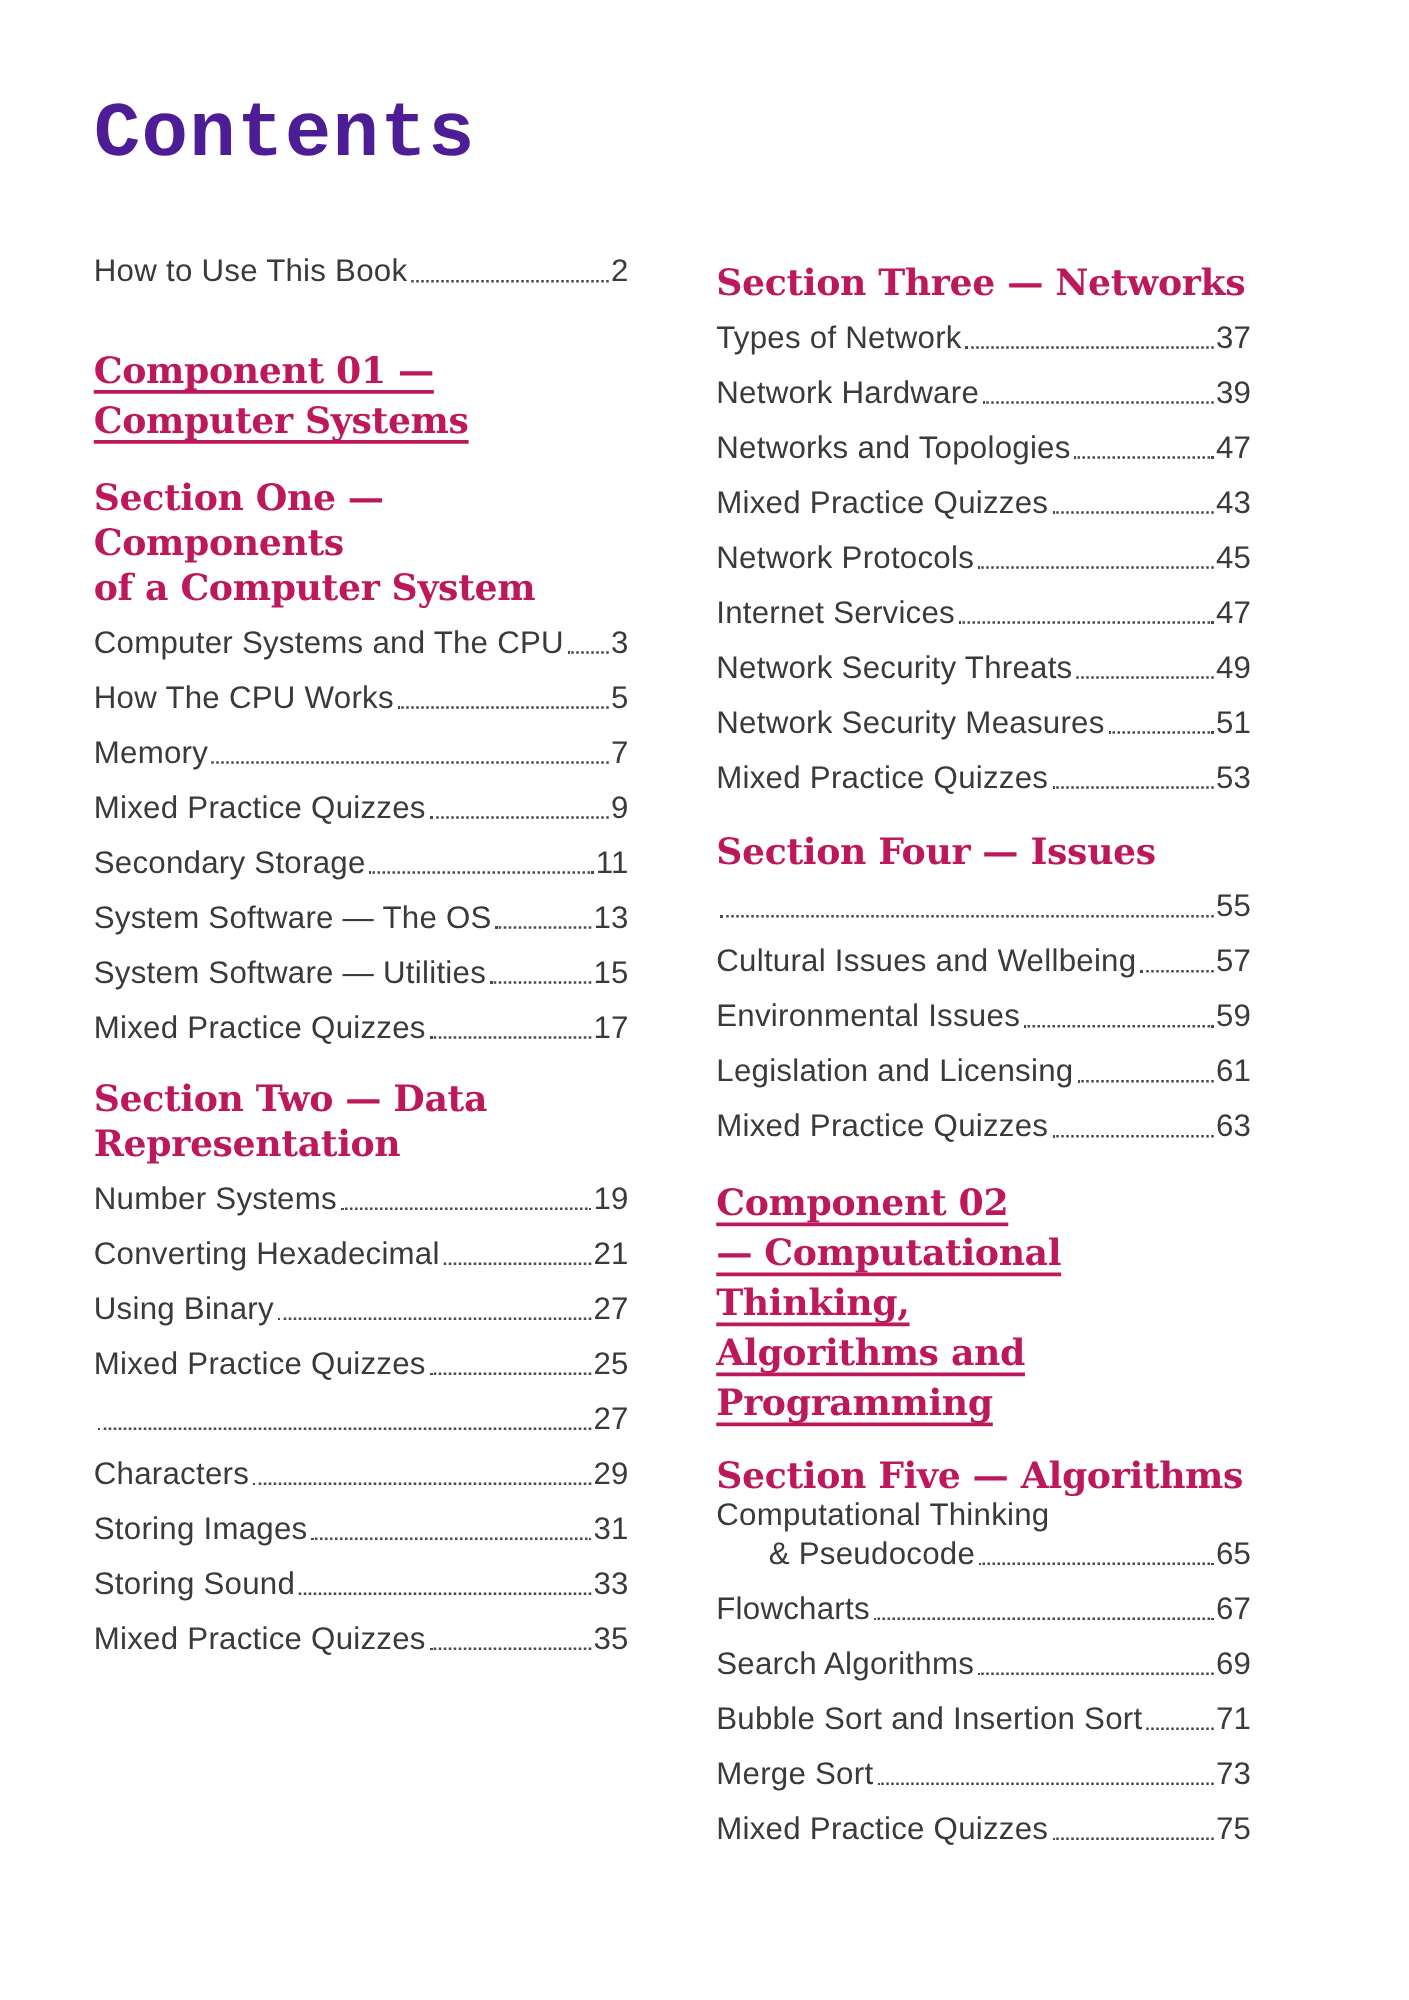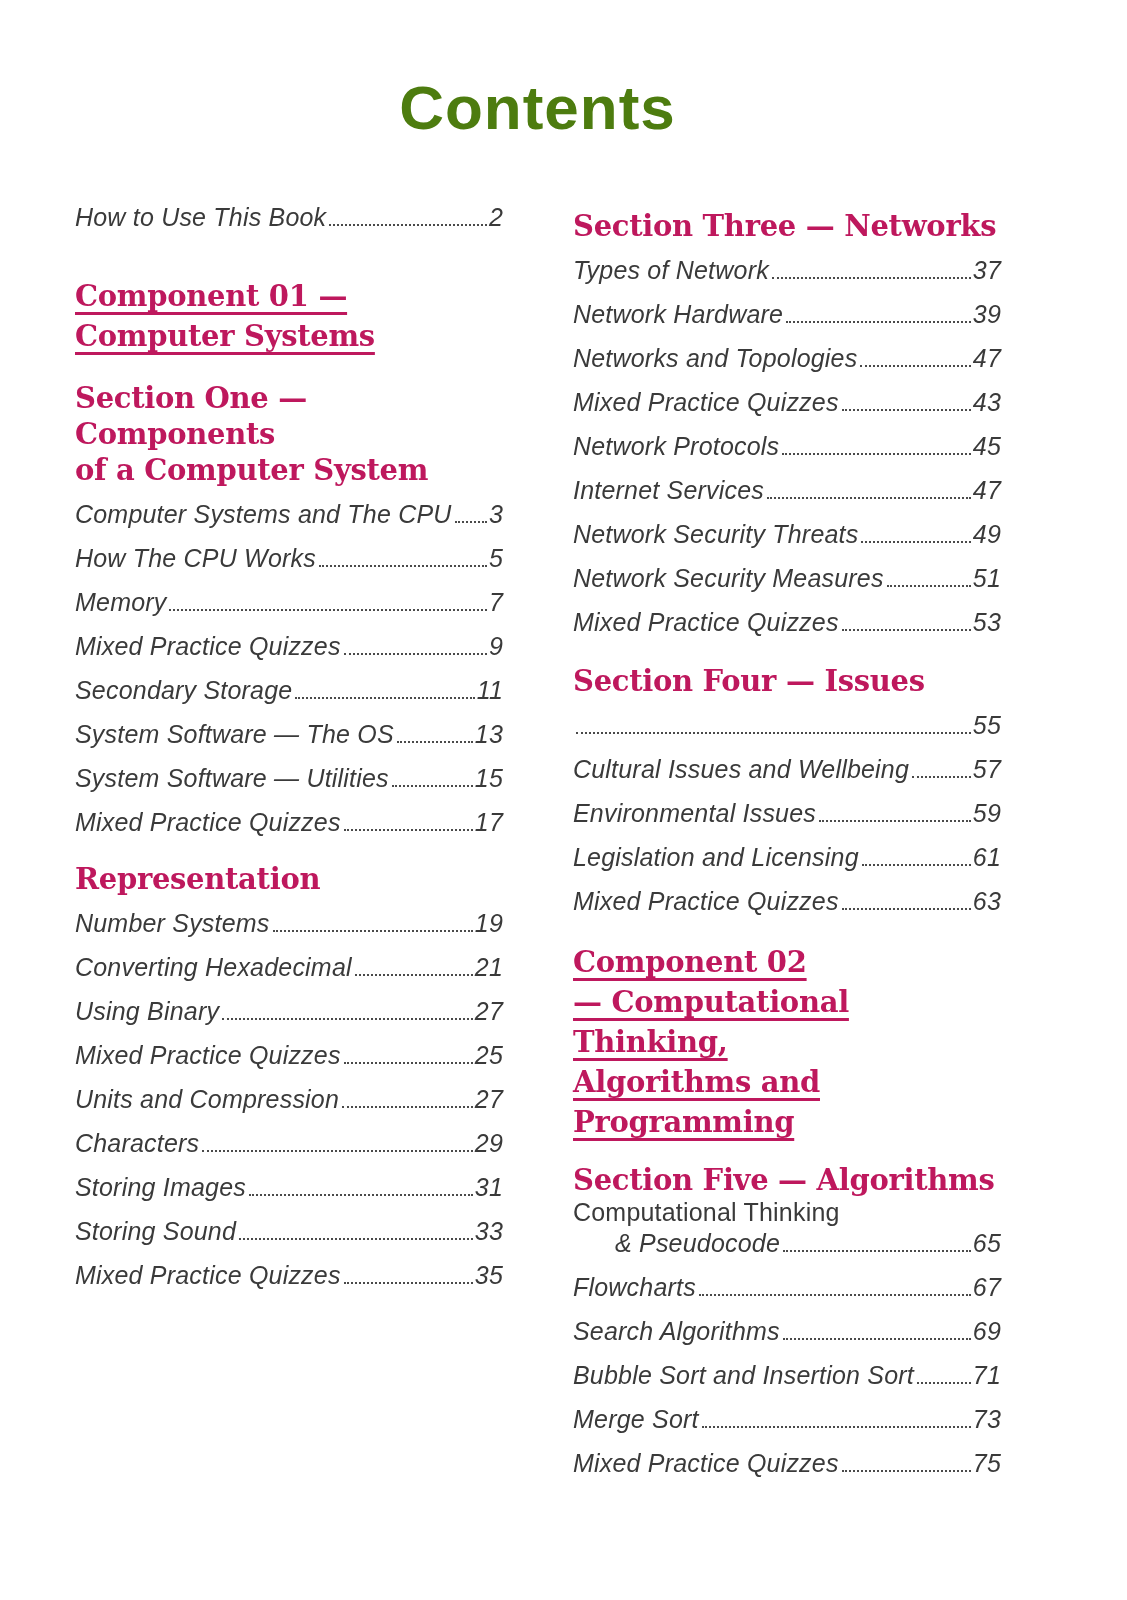--- a/index.html
+++ b/index.html
@@ -3,44 +3,44 @@
 <meta charset="utf-8">
 <style>
   html, body { margin:0; padding:0; }
   body {
     width:1127px; height:1600px; background:#ffffff;
     font-family:"Liberation Sans", sans-serif;
     position:relative; overflow:hidden;
   }
   .page-title {
     position:absolute; left:75px; top:72px; width:925px;
-    text-align:center;
-    font-family:Liberation Sans, sans-serif; font-weight:bold;
-    font-size:62px; letter-spacing:1px; color:#4d7c0f;
+    text-align:left;
+    font-family:Liberation Mono, monospace; font-weight:bold;
+    font-size:62px; letter-spacing:1px; color:#4c1d95;
   }
   .col { position:absolute; top:203px; width:428px; }
   .col-left  { left:75px;  }
   .col-right { left:573px; }
 
   .heading {
     font-family:"DejaVu Serif", serif; font-weight:bold;
     font-size:29px; line-height:36px; color:#be185d;
     letter-spacing:-0.3px;
   }
   .comp-heading { line-height:40px; }
   .comp-heading .hline span {
     text-decoration:underline;
     text-decoration-thickness:3px;
     text-underline-offset:6px;
   }
 
   .row {
     display:flex; align-items:flex-end;
     height:29px; margin-bottom:15px;
-    font-size:25px; color:#3a3a3a; letter-spacing:0.2px;font-style:italic;
+    font-size:25px; color:#3a3a3a; letter-spacing:0.2px;
   }
   .lbl { white-space:nowrap; }
   .dots {
     flex:1; min-width:10px;
     border-bottom:2.5px dotted #4a4a4a;
     margin:0 2px 6px 3px;
   }
   .pg { white-space:nowrap; }
 
   .line1 { font-size:25px; color:#3a3a3a; line-height:29px; margin-bottom:2px; letter-spacing:0.2px; }
@@ -106,20 +106,21 @@
       <span class="pg">15</span>
     </div>
     <div class="row">
       <span class="lbl">Mixed Practice Quizzes</span>
       <span class="dots"></span>
       <span class="pg">17</span>
     </div>
   </div>
 
   <div class="heading" style="margin-top:24px;">
+    <div>Section Two — Data</div>
     <div>Representation</div>
   </div>
 
   <div style="margin-top:12px;">
     <div class="row">
       <span class="lbl">Number Systems</span>
       <span class="dots"></span>
       <span class="pg">19</span>
     </div>
     <div class="row">
@@ -131,21 +132,20 @@
       <span class="lbl">Using Binary</span>
       <span class="dots"></span>
       <span class="pg">27</span>
     </div>
     <div class="row">
       <span class="lbl">Mixed Practice Quizzes</span>
       <span class="dots"></span>
       <span class="pg">25</span>
     </div>
     <div class="row">
-      <span class="lbl">Units and Compression</span>
       <span class="dots"></span>
       <span class="pg">27</span>
     </div>
     <div class="row">
       <span class="lbl">Characters</span>
       <span class="dots"></span>
       <span class="pg">29</span>
     </div>
     <div class="row">
       <span class="lbl">Storing Images</span>

